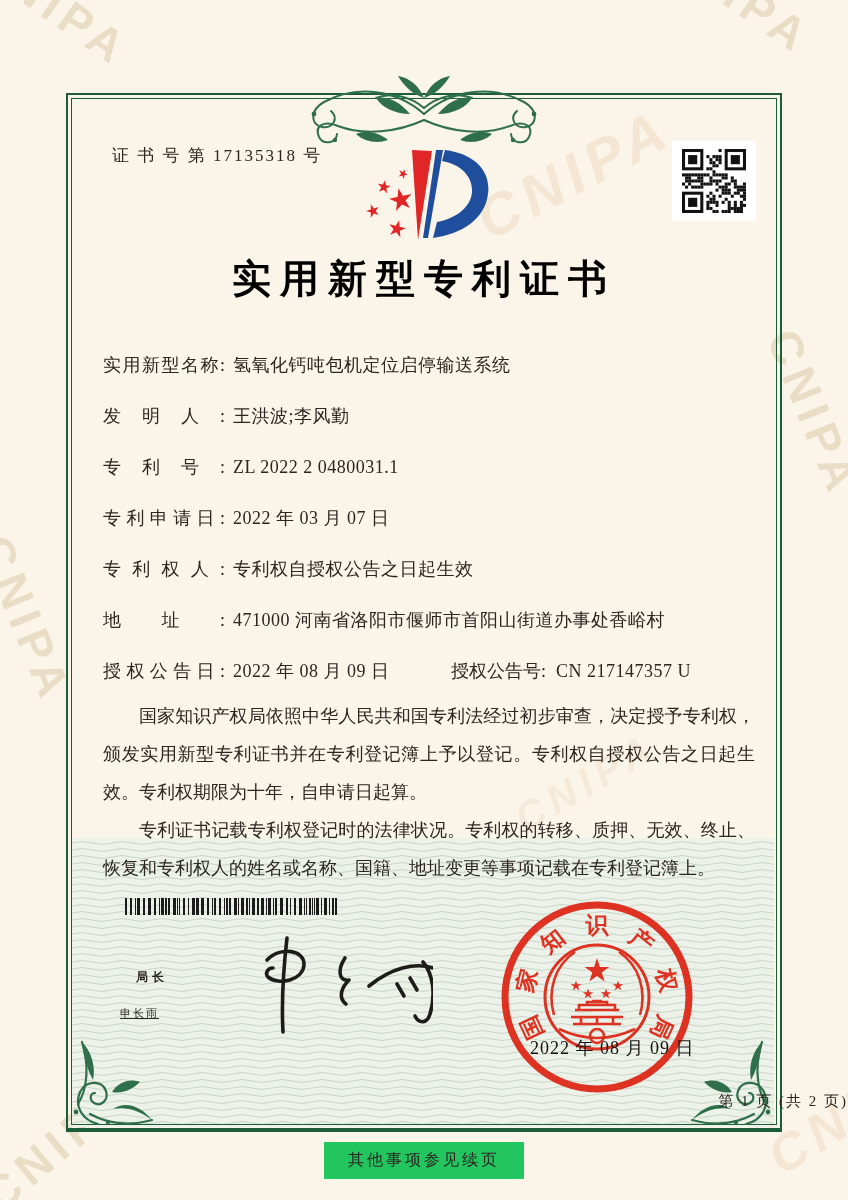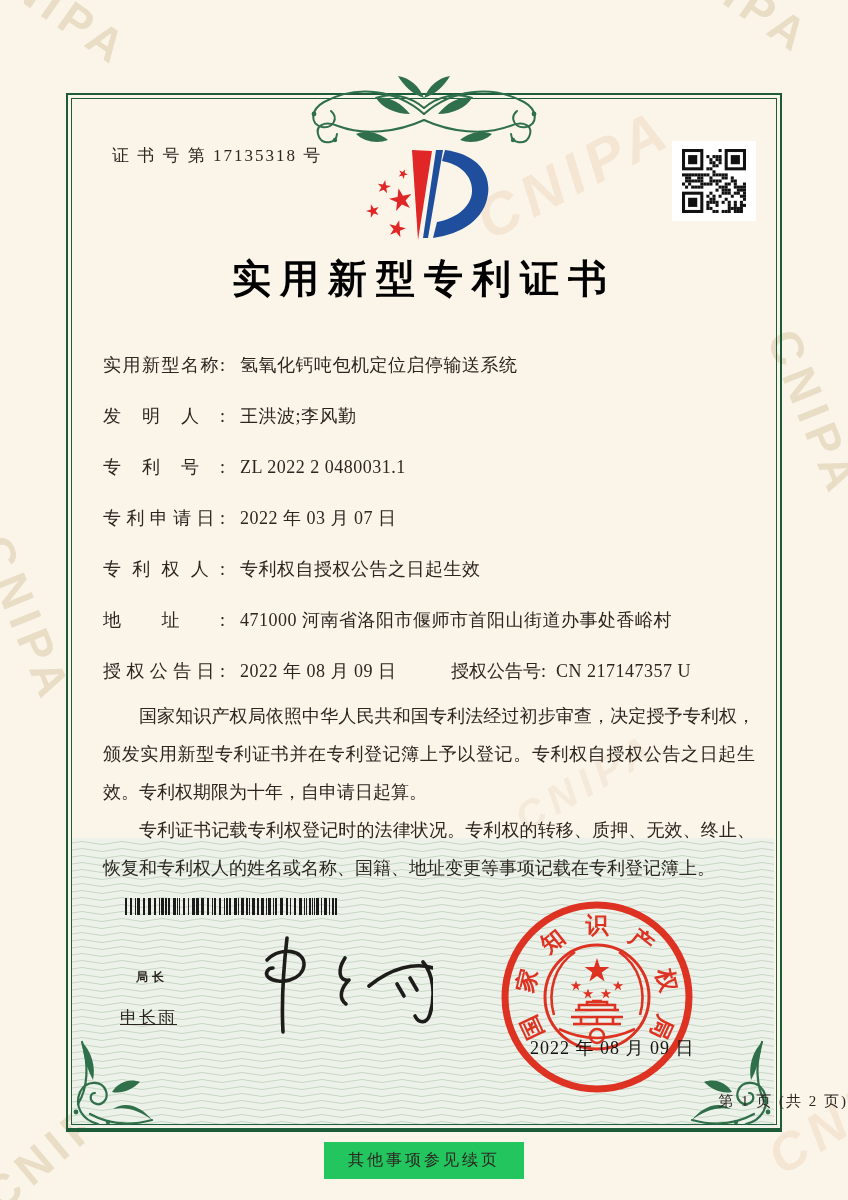--- a/index.html
+++ b/index.html
@@ -32,31 +32,31 @@
   .cert-no{ position:absolute; left:112px; top:144px; font-size:17px; letter-spacing:2px; z-index:4; }
   .logo{ position:absolute; left:340px; top:134px; z-index:4; }
   .qr-box{ position:absolute; left:672px; top:141px; width:84px; height:80px; background:#ffffff; z-index:4;
            display:flex; align-items:center; justify-content:center; }
   .title{ position:absolute; left:0; right:0; top:252px; text-align:center;
           font-size:39px; font-weight:bold; letter-spacing:9px; color:#000000; z-index:4;}
   
   .fields{ position:absolute; left:103px; top:352px; width:660px; font-size:18px; z-index:4; }
   .frow{ line-height:27px; margin-bottom:24px; position:relative; white-space:nowrap; }
   .flabel{ display:inline-block; width:122px; text-align:justify; text-align-last:justify; }
-  .fvalue{ margin-left:15px; letter-spacing:.5px; }
+  .fvalue{ margin-left:8px; letter-spacing:.5px; }
   .grant-extra{ position:absolute; left:348px; top:0; }
   .grant-extra .fvalue{ margin-left:10px; }
   
   .body-text{ position:absolute; left:103px; top:697px; width:652px; font-size:18px;
               line-height:38px; text-align:justify; z-index:4; }
   .body-text p{ margin:0; text-indent:2em; }
   
   .barcode{ position:absolute; left:125px; top:898px; z-index:4; }
   .sig-title{ position:absolute; left:136px; top:969px; font-size:12px; letter-spacing:4px; z-index:4;font-weight:bold; }
-  .sig-name{ position:absolute; left:120px; top:1006px; font-size:17px; letter-spacing:2px; z-index:4;text-decoration:underline; }
+  .sig-name{ position:absolute; left:120px; top:1006px; font-size:11px; letter-spacing:2px; z-index:4;text-decoration:underline; }
   .sig-script{ position:absolute; left:253px; top:932px; z-index:4; }
   .seal{ position:absolute; left:497px; top:897px; z-index:4; opacity:.93; }
   .seal-date{ position:absolute; left:530px; top:1036px; font-size:18px; letter-spacing:1px; color:#14120f; z-index:5; }
   .page-info{ position:absolute; left:0; right:0; top:1092px; text-align:right; font-size:15px; letter-spacing:2px; z-index:4; }
   .cont-note{ position:absolute; left:50%; transform:translateX(-50%); top:1142px; background:#22c55e;
               padding:8px 24px; font-size:16px; letter-spacing:3px; z-index:4; white-space:nowrap; }
 </style>
 </head>
 <body>
 

